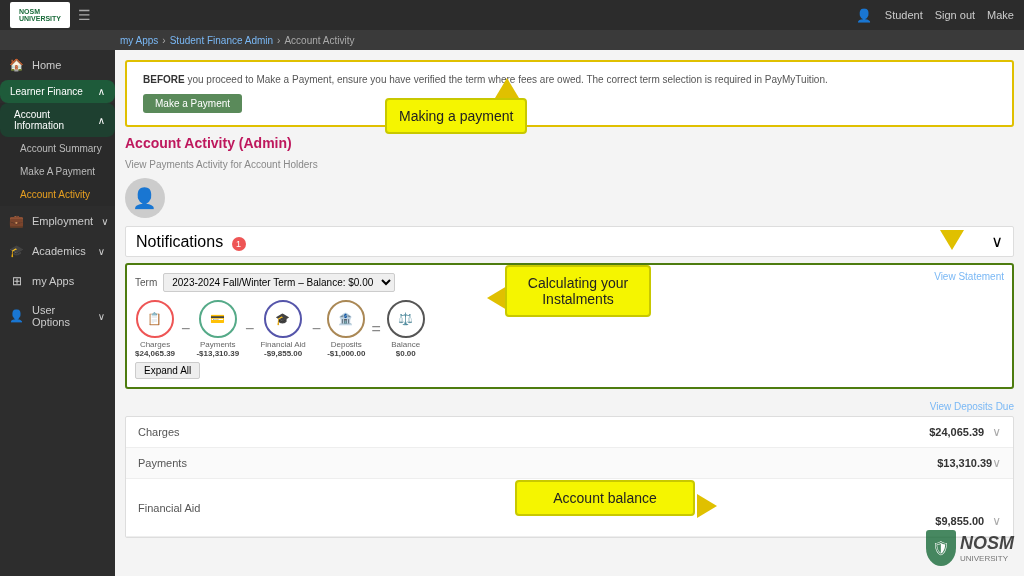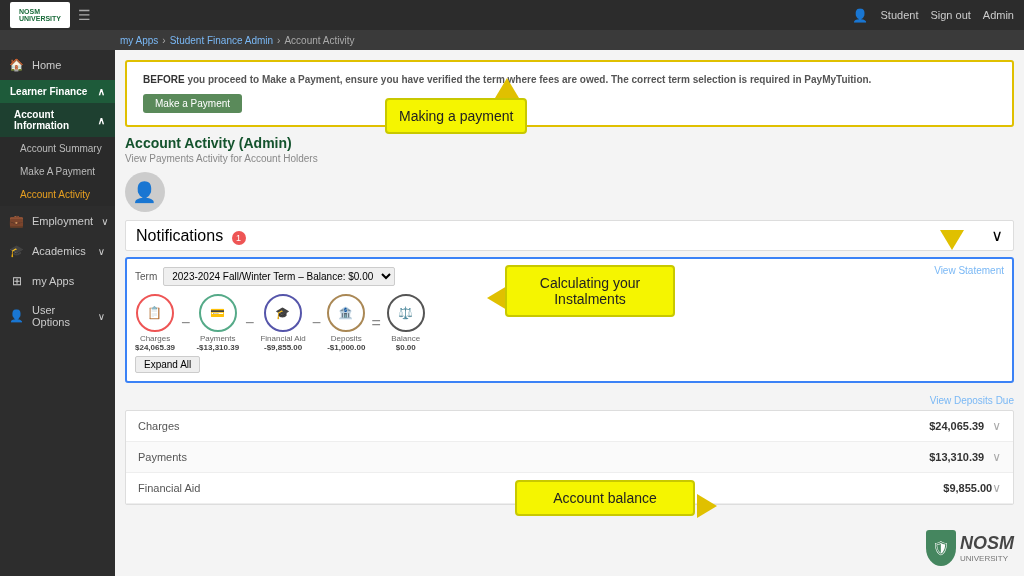--- a/index.html
+++ b/index.html
@@ -49,25 +49,26 @@
       color: #ccc;
       font-size: 11px;
       cursor: pointer;
       gap: 8px;
     }
     .sidebar-item .icon { width: 14px; height: 14px; display: flex; align-items: center; justify-content: center; font-size: 12px; }
     .sidebar-section {
       background: #1e5b3a;
       color: white;
       font-size: 10px;
-      font-weight: bold;
+      font-weight: normal;
       padding: 6px 10px;
       display: flex;
       justify-content: space-between;
       align-items: center;
+      border-radius: 8px;
     }
     .sidebar-sub {
       background: #2a2a2a;
     }
     .sidebar-sub-item {
       padding: 6px 10px 6px 20px;
       color: #bbb;
       font-size: 10px;
       cursor: pointer;
       display: flex;
@@ -87,53 +88,53 @@
     .pmt-banner {
       border: 2px solid #e0c000;
       background: white;
       padding: 12px 16px;
       margin-bottom: 8px;
       border-radius: 3px;
       position: relative;
     }
     .pmt-logo { color: #e8a020; font-size: 20px; font-weight: bold; font-style: italic; text-align: center; margin-bottom: 4px; }
     .pmt-logo span { font-size: 10px; color: #999; display: block; }
-    .pmt-text { font-size: 10px; color: #555; margin-bottom: 8px; font-weight: bold; }
+    .pmt-text { font-size: 10px; color: #555; margin-bottom: 8px; }
     .pmt-text strong { color: #333; }
     .pmt-btn {
       display: inline-block;
       background: #5a8a5a;
       color: white;
       font-size: 10px;
       padding: 4px 12px;
       border-radius: 3px;
       cursor: pointer;
       border: none;
     }
 
     
-    .page-title { font-size: 14px; color: #14532d; font-weight: bold; margin-bottom: 2px; }
+    .page-title { font-size: 14px; color: #be185d; font-weight: bold; margin-bottom: 8px; }
     .page-subtitle { font-size: 10px; color: #888; margin-bottom: 8px; }
 
     
     .notifications-bar {
       display: flex;
       justify-content: space-between;
       align-items: center;
       background: white;
       border: 1px solid #ddd;
       padding: 5px 10px;
       margin-bottom: 6px;
       border-radius: 2px;
     }
     .notif-badge { background: #e55; color: white; border-radius: 50%; width: 14px; height: 14px; font-size: 9px; display: inline-flex; align-items: center; justify-content: center; margin-left: 4px; }
 
     
     .instalment-box {
-      border: 2px solid #3b82f6;
+      border: 2px solid #4d7c0f;
       background: white;
       padding: 8px;
       margin-bottom: 8px;
       border-radius: 3px;
     }
     .term-row { display: flex; align-items: center; gap: 6px; margin-bottom: 8px; }
     .term-label { font-size: 10px; color: #555; }
     .term-select { font-size: 10px; border: 1px solid #ccc; padding: 2px 4px; border-radius: 2px; }
     .instalment-circles { display: flex; align-items: center; gap: 4px; }
     .circle-item { text-align: center; }
@@ -247,21 +248,21 @@
   <div class="top-nav-left">
     <div class="top-nav-logo">
       <div class="top-nav-logo-text">NOSM<br>UNIVERSITY</div>
     </div>
     <span style="color:#aaa;font-size:14px;">☰</span>
   </div>
   <div class="top-nav-right">
     <span style="font-size:13px;">👤</span>
     <span>Student</span>
     <span>Sign out</span>
-    <span>Admin</span>
+    <span>Make</span>
   </div>
 </div>
 
 <div class="breadcrumb-bar">
   <a>my Apps</a>
   <span>›</span>
   <a>Student Finance Admin</a>
   <span>›</span>
   <span>Account Activity</span>
 </div>
@@ -398,44 +399,44 @@
       <div class="account-rows">
         <div class="account-row">
           <span class="account-row-label">Charges</span>
           <div style="display:flex;align-items:center;gap:8px;">
             <span class="account-row-amount">$24,065.39</span>
             <span class="account-row-chevron">∨</span>
           </div>
         </div>
         <div class="account-row">
           <span class="account-row-label">Payments</span>
-          <div style="display:flex;align-items:center;gap:8px;">
+          <div style="display:flex;align-items:center;">
             <span class="account-row-amount">$13,310.39</span>
             <span class="account-row-chevron">∨</span>
           </div>
         </div>
         <div class="account-row">
           <span class="account-row-label">Financial Aid</span>
-          <div style="display:flex;align-items:center;">
+          <div style="display:flex;align-items:center;gap:8px;margin-top:27px;">
             <span class="account-row-amount">$9,855.00</span>
             <span class="account-row-chevron">∨</span>
           </div>
         </div>
 
       </div>
 
     </div>
 
     <div class="callout" style="left:270px; top:48px;">
       <span>Making a payment</span>
     </div>
 
     <div class="arrow-up" style="left:380px; top:28px;"></div>
 
-    <div class="callout" style="left:390px; top:215px; width:170px;">
+    <div class="callout" style="left:390px; top:215px; width:146px;">
       <span>Calculating your Instalments</span>
     </div>
 
     <div class="arrow-left" style="left:372px; top:236px;"></div>
 
 
     <div class="arrow-down" style="right:60px; top:180px;"></div>
 
     <div class="callout" style="left:400px; top:430px; width:180px;">
       <span>Account balance</span>

